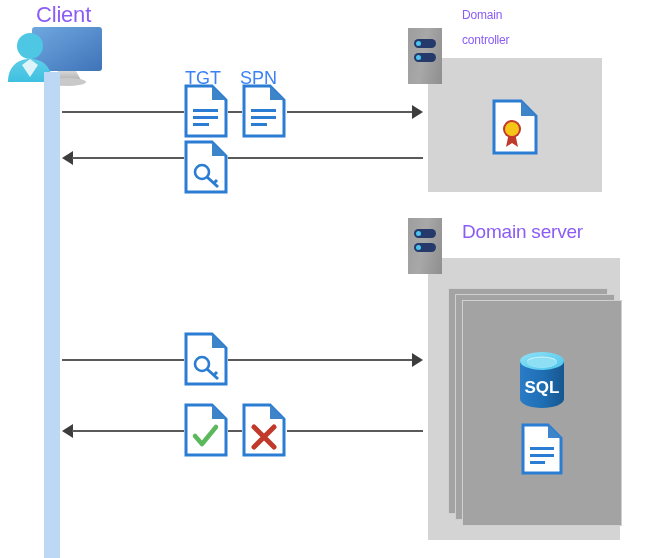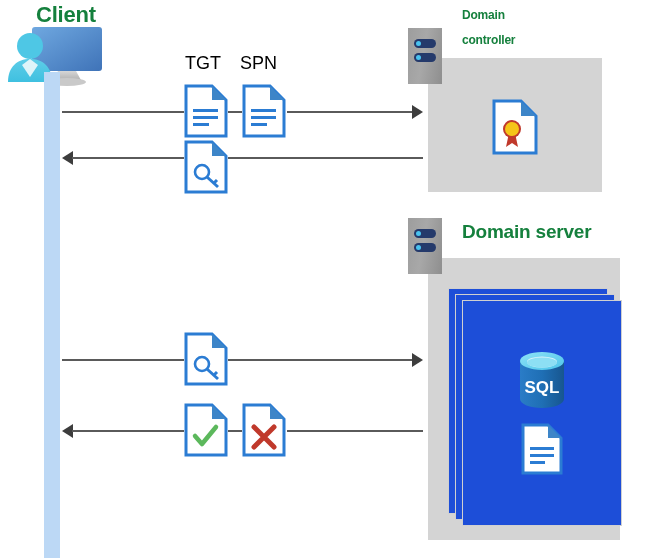--- a/index.html
+++ b/index.html
@@ -14,43 +14,44 @@
     background: #ffffff;
     font-family: "Liberation Sans", sans-serif;
     overflow: hidden;
   }
 
   
   .abs { position: absolute; }
 
   
   .title-bold {
-    font-weight: bold;
-    color: #15803d;
+    font-weight: normal;
+    color: #8b5cf6;
     letter-spacing: -0.2px;
   }
   #client-title {
     left: 36px; top: 2px;
     font-size: 22px;
   }
   #dc-title {
     left: 462px; top: 3px;
     font-size: 12px;
     line-height: 25px;
     width: 170px;
   }
   #linux-title {
     left: 462px; top: 221px;
     font-size: 19px;
   }
 
   
   .plain-label {
-    color: #000000;
+    color: #3b82f6;
     font-size: 18px;
+    margin-top: 15px;
   }
   #tgt-label { left: 185px; top: 53px; }
   #spn-label { left: 240px; top: 53px; }
   #accepted-denied {
     left: 0; top: 465px;
     width: 420px;
     text-align: center;
     font-size: 19px;
   }
 
@@ -85,21 +86,21 @@
     border-radius: 50%;
     background: #49c3f0;
   }
   .server-icon .bar.b1 { top: 11px; }
   .server-icon .bar.b2 { top: 25px; }
   #dc-server    { left: 408px; top: 28px; }
   #linux-server { left: 408px; top: 218px; }
 
   
   .card {
-    background: #1d4ed8;
+    background: #a3a3a3;
     border: 1px solid #d0d0d0;
   }
   #card-back  { left: 448px; top: 288px; width: 158px; height: 224px; }
   #card-mid   { left: 455px; top: 294px; width: 158px; height: 224px; }
   #card-front { left: 462px; top: 300px; width: 158px; height: 224px; }
 
   
   .doc-icon { display: block; }
 
   

